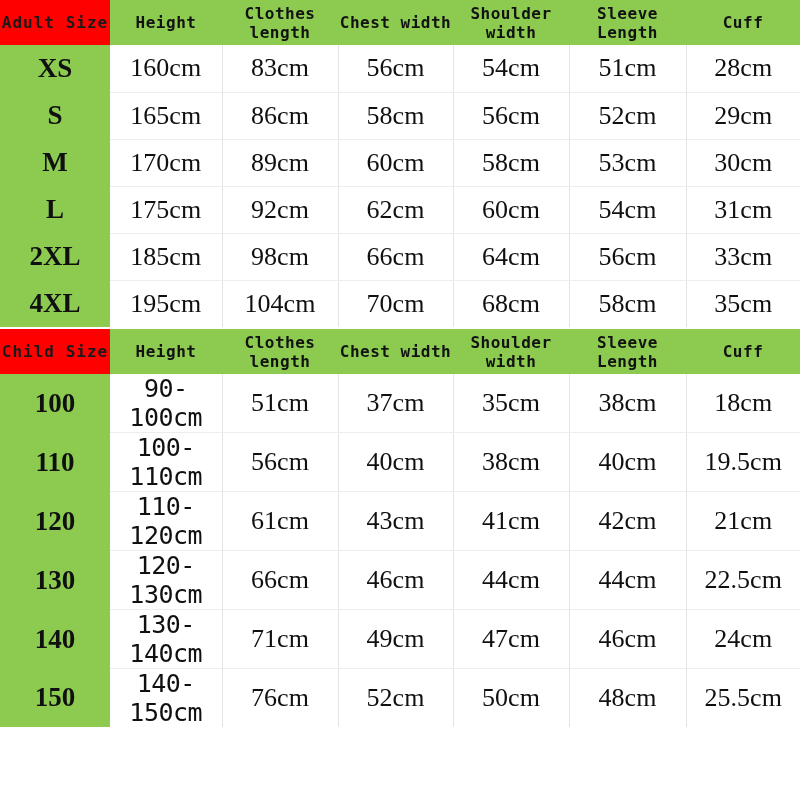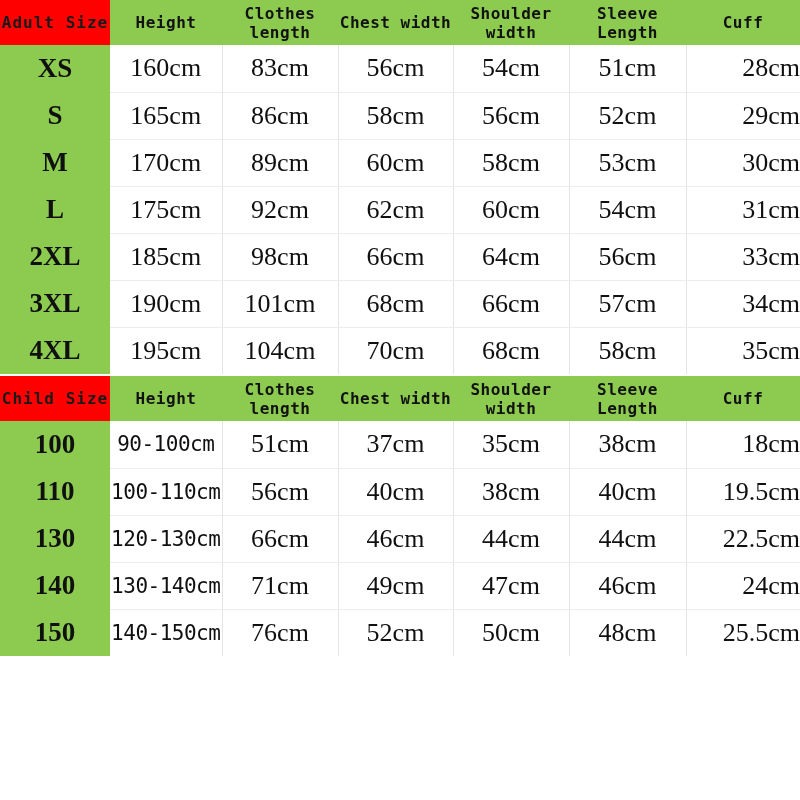--- a/index.html
+++ b/index.html
@@ -71,26 +71,26 @@
     font-family: "Liberation Serif", "DejaVu Serif", serif;
   }
   tr.data-row td.value-cell {
     background: #ffffff;
     font-size: 26px;
     color: #101010;
     border-right: 1px solid #e2e6e2;
     border-bottom: 1px solid #eceeec;
     font-family: "Liberation Serif", "DejaVu Serif", serif;
   }
-  tr.data-row td.value-cell:last-child { border-right: none; text-align: right; }
+  tr.data-row td.value-cell:last-child { border-right: none; }
   tr.data-row:last-child td.value-cell { border-bottom: none; }
 
   
   tr.data-row td.value-cell.range-cell {
-    font-size: 21px;
+    font-size: 25px;
     font-family: "DejaVu Sans Mono", "Liberation Mono", monospace;
     letter-spacing: -0.5px;
   }
 
   .spacer { height: 2px; background: #ffffff; }
 </style>
 </head>
 <body>
 
 <div id="sheet">
@@ -155,29 +155,20 @@
       <tr class="data-row">
         <td class="size-cell">2XL</td>
         <td class="value-cell">185cm</td>
         <td class="value-cell">98cm</td>
         <td class="value-cell">66cm</td>
         <td class="value-cell">64cm</td>
         <td class="value-cell">56cm</td>
         <td class="value-cell">33cm</td>
       </tr>
       <tr class="data-row">
-        <td class="size-cell">3XL</td>
-        <td class="value-cell">190cm</td>
-        <td class="value-cell">101cm</td>
-        <td class="value-cell">68cm</td>
-        <td class="value-cell">66cm</td>
-        <td class="value-cell">57cm</td>
-        <td class="value-cell">34cm</td>
-      </tr>
-      <tr class="data-row">
         <td class="size-cell">4XL</td>
         <td class="value-cell">195cm</td>
         <td class="value-cell">104cm</td>
         <td class="value-cell">70cm</td>
         <td class="value-cell">68cm</td>
         <td class="value-cell">58cm</td>
         <td class="value-cell">35cm</td>
       </tr>
     </tbody>
   </table>
@@ -217,20 +208,29 @@
       <tr class="data-row">
         <td class="size-cell">110</td>
         <td class="value-cell range-cell">100-110cm</td>
         <td class="value-cell">56cm</td>
         <td class="value-cell">40cm</td>
         <td class="value-cell">38cm</td>
         <td class="value-cell">40cm</td>
         <td class="value-cell">19.5cm</td>
       </tr>
       <tr class="data-row">
+        <td class="size-cell">120</td>
+        <td class="value-cell range-cell">110-120cm</td>
+        <td class="value-cell">61cm</td>
+        <td class="value-cell">43cm</td>
+        <td class="value-cell">41cm</td>
+        <td class="value-cell">42cm</td>
+        <td class="value-cell">21cm</td>
+      </tr>
+      <tr class="data-row">
         <td class="size-cell">130</td>
         <td class="value-cell range-cell">120-130cm</td>
         <td class="value-cell">66cm</td>
         <td class="value-cell">46cm</td>
         <td class="value-cell">44cm</td>
         <td class="value-cell">44cm</td>
         <td class="value-cell">22.5cm</td>
       </tr>
       <tr class="data-row">
         <td class="size-cell">140</td>

